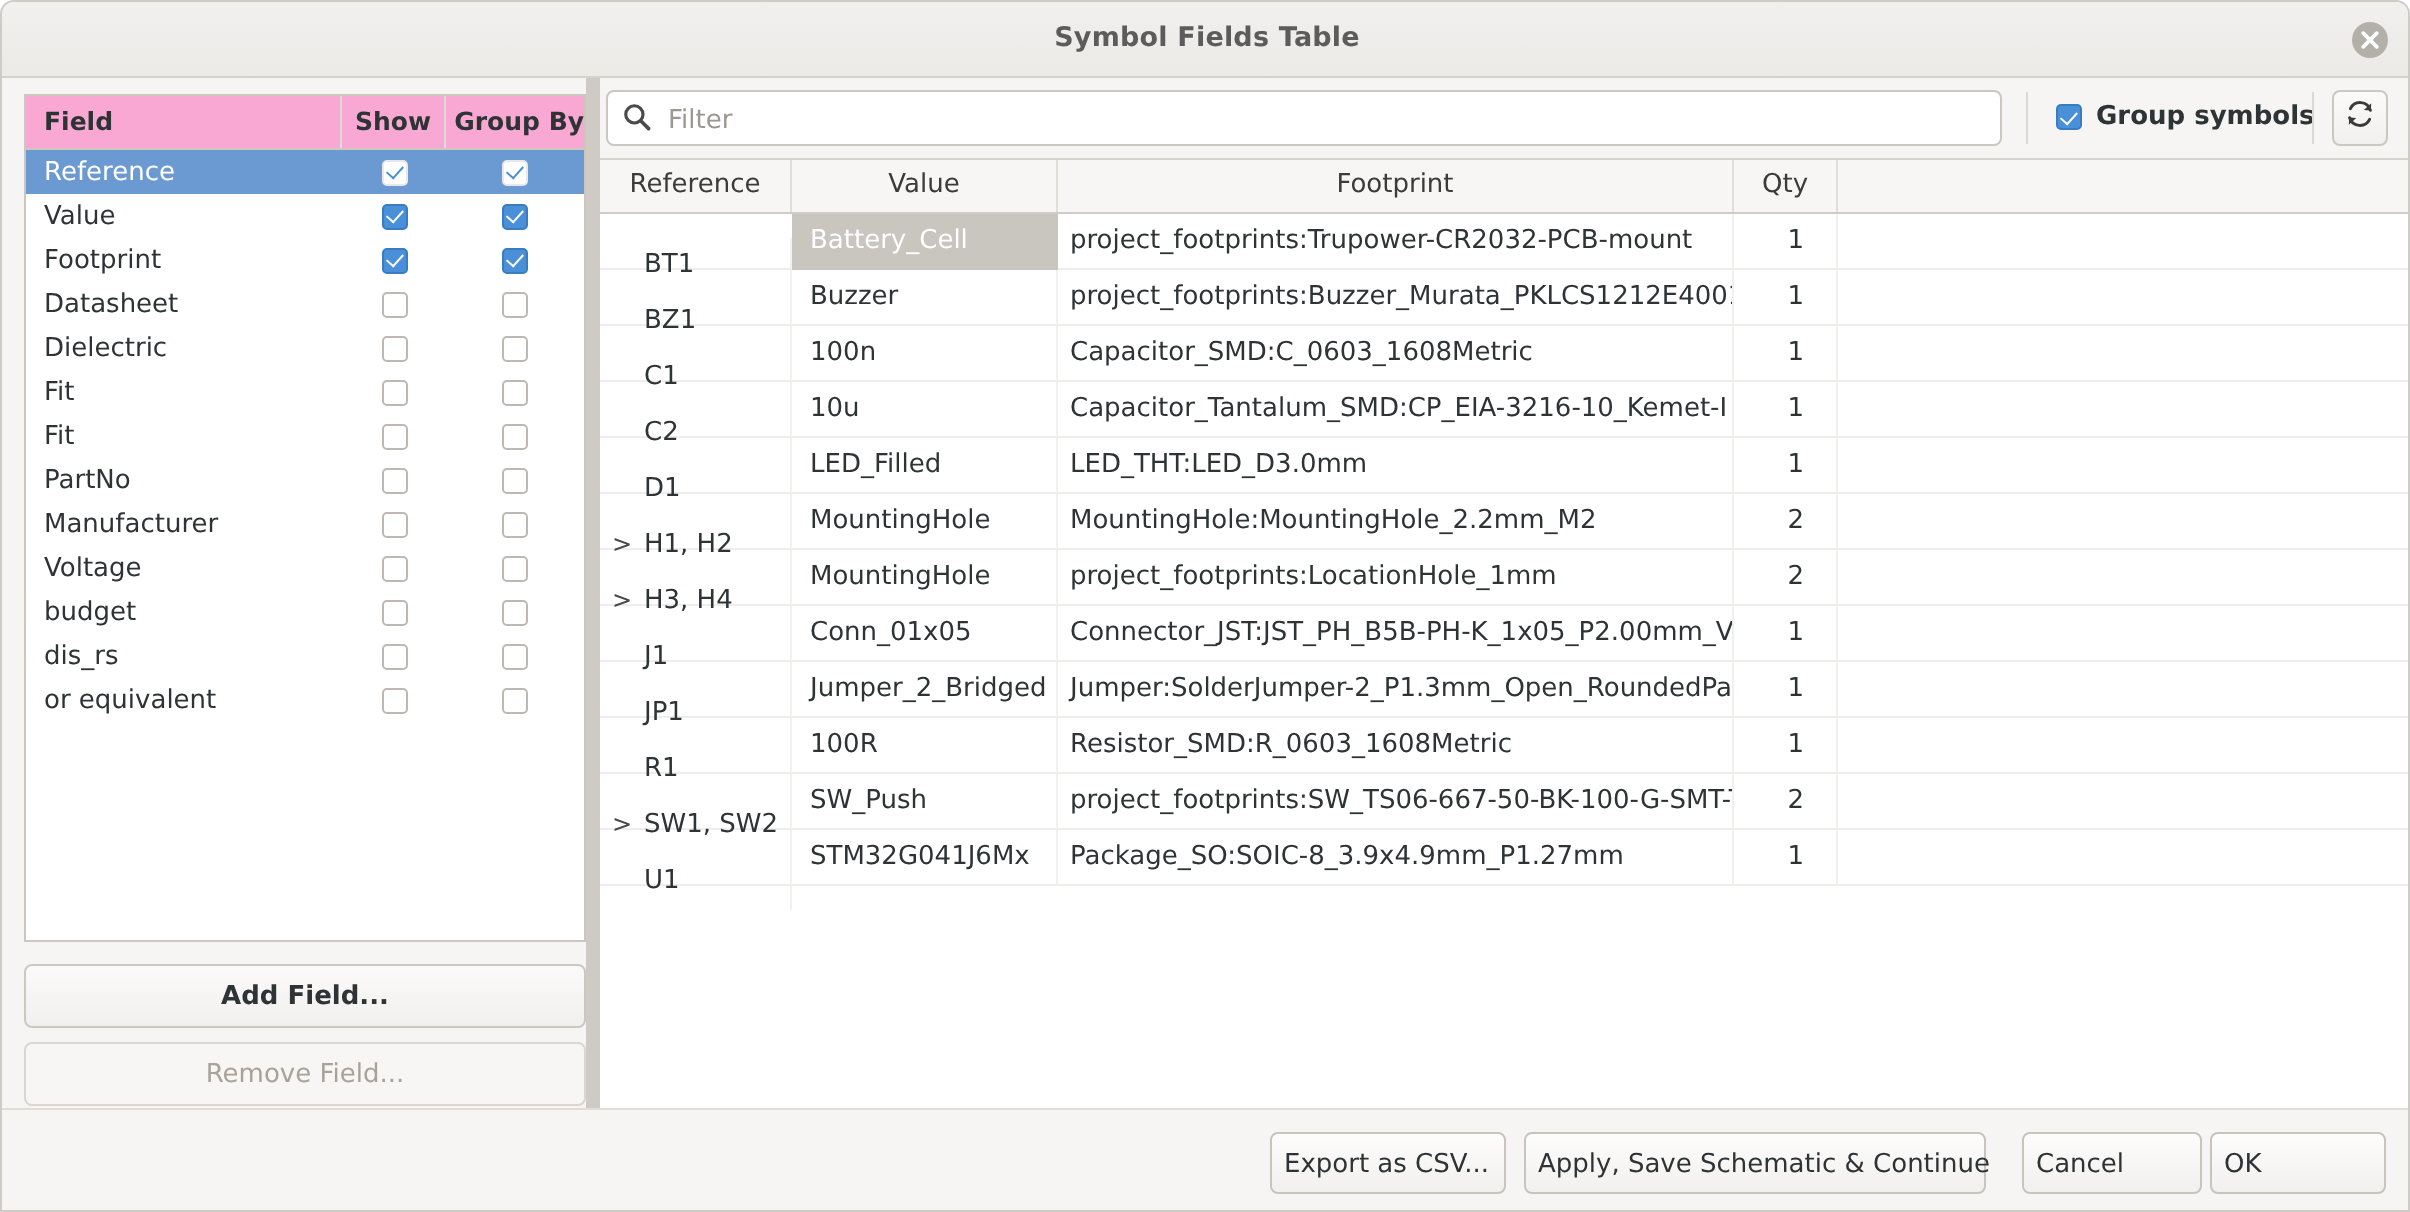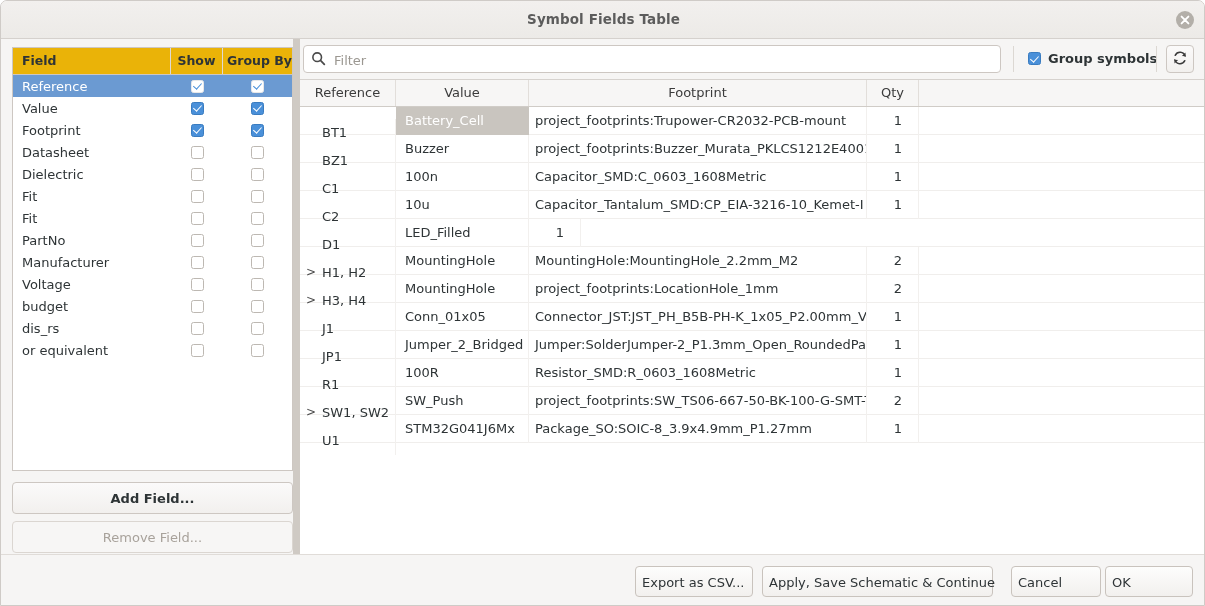--- a/index.html
+++ b/index.html
@@ -74,21 +74,21 @@
     width: 281px;
     height: 424px;
     background: #ffffff;
     border: 1px solid #cdc7c2;
     box-sizing: border-box;
     overflow: hidden;
   }
   .fl-header {
     display: flex;
     height: 27px;
-    background: #eab308;
+    background: #f9a8d4;
     border-bottom: 1px solid #cdc7c2;
     box-sizing: border-box;
   }
   .fl-header > div {
     font-weight: 700;
     font-size: 12.5px;
     color: #2e3436;
     line-height: 26px;
     box-sizing: border-box;
   }
@@ -571,20 +571,21 @@
           <div class="grow">
             <div class="gc c-ref"><span>C2</span></div>
             <div class="gc c-val">10u</div>
             <div class="gc c-fp">Capacitor_Tantalum_SMD:CP_EIA-3216-10_Kemet-I</div>
             <div class="gc c-qty">1</div>
             <div class="gc c-pad"></div>
           </div>
           <div class="grow">
             <div class="gc c-ref"><span>D1</span></div>
             <div class="gc c-val">LED_Filled</div>
+            <div class="gc c-fp">LED_THT:LED_D3.0mm</div>
             <div class="gc c-qty">1</div>
             <div class="gc c-pad"></div>
           </div>
           <div class="grow">
             <div class="gc c-ref"><span class="chevron">&gt;</span><span>H1, H2</span></div>
             <div class="gc c-val">MountingHole</div>
             <div class="gc c-fp">MountingHole:MountingHole_2.2mm_M2</div>
             <div class="gc c-qty">2</div>
             <div class="gc c-pad"></div>
           </div>

